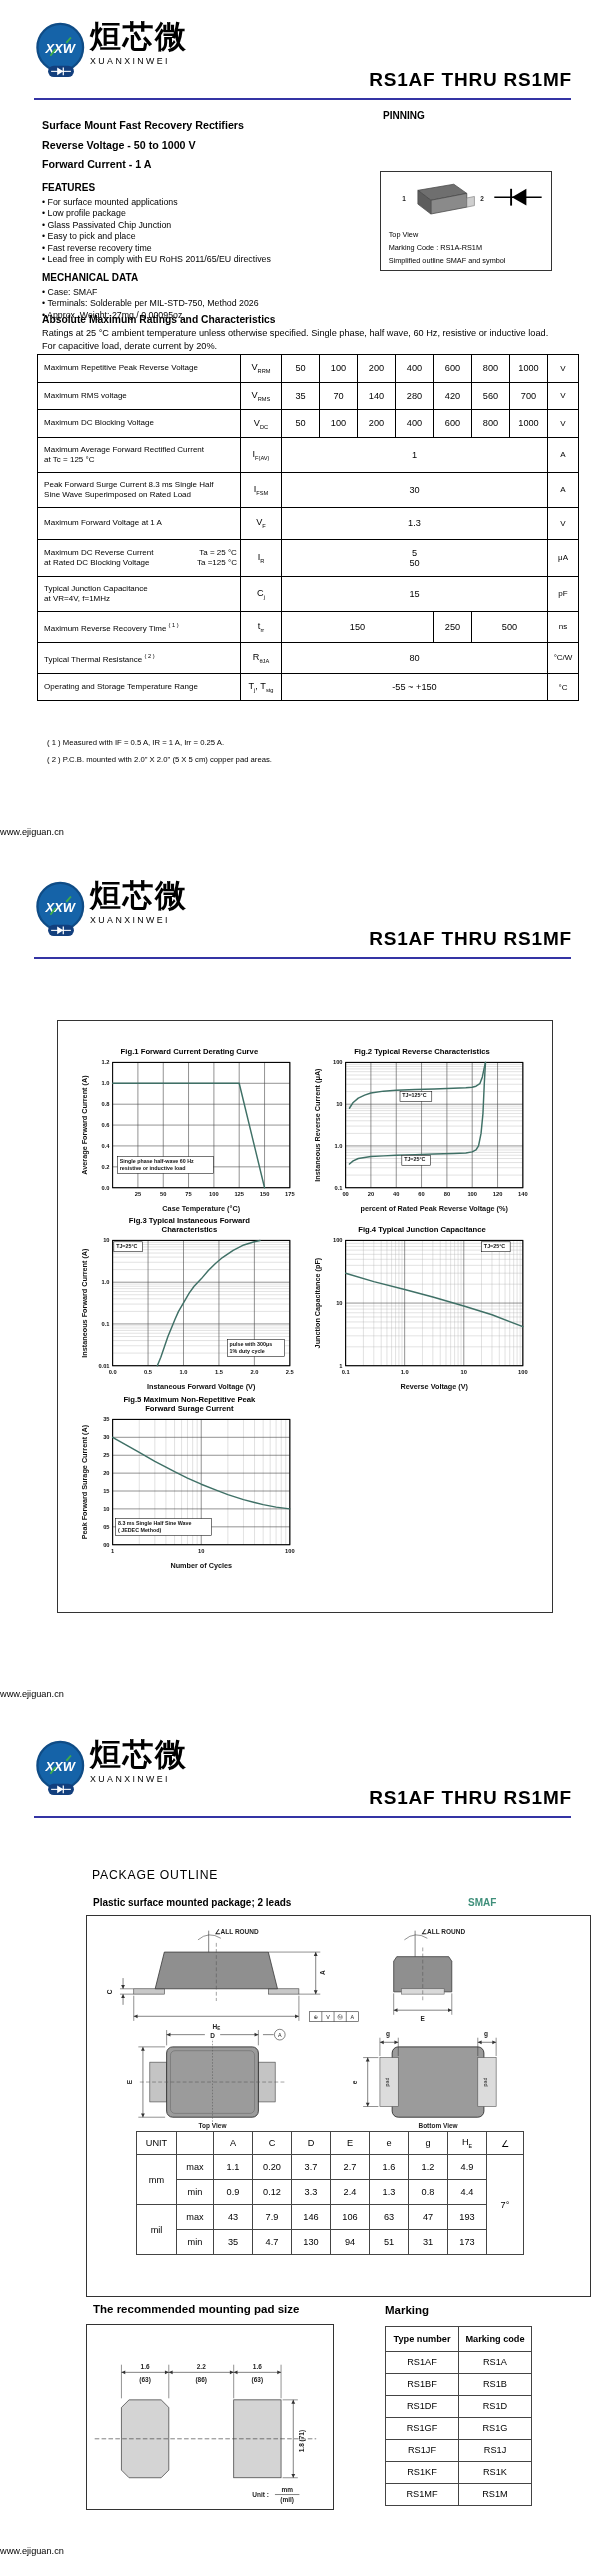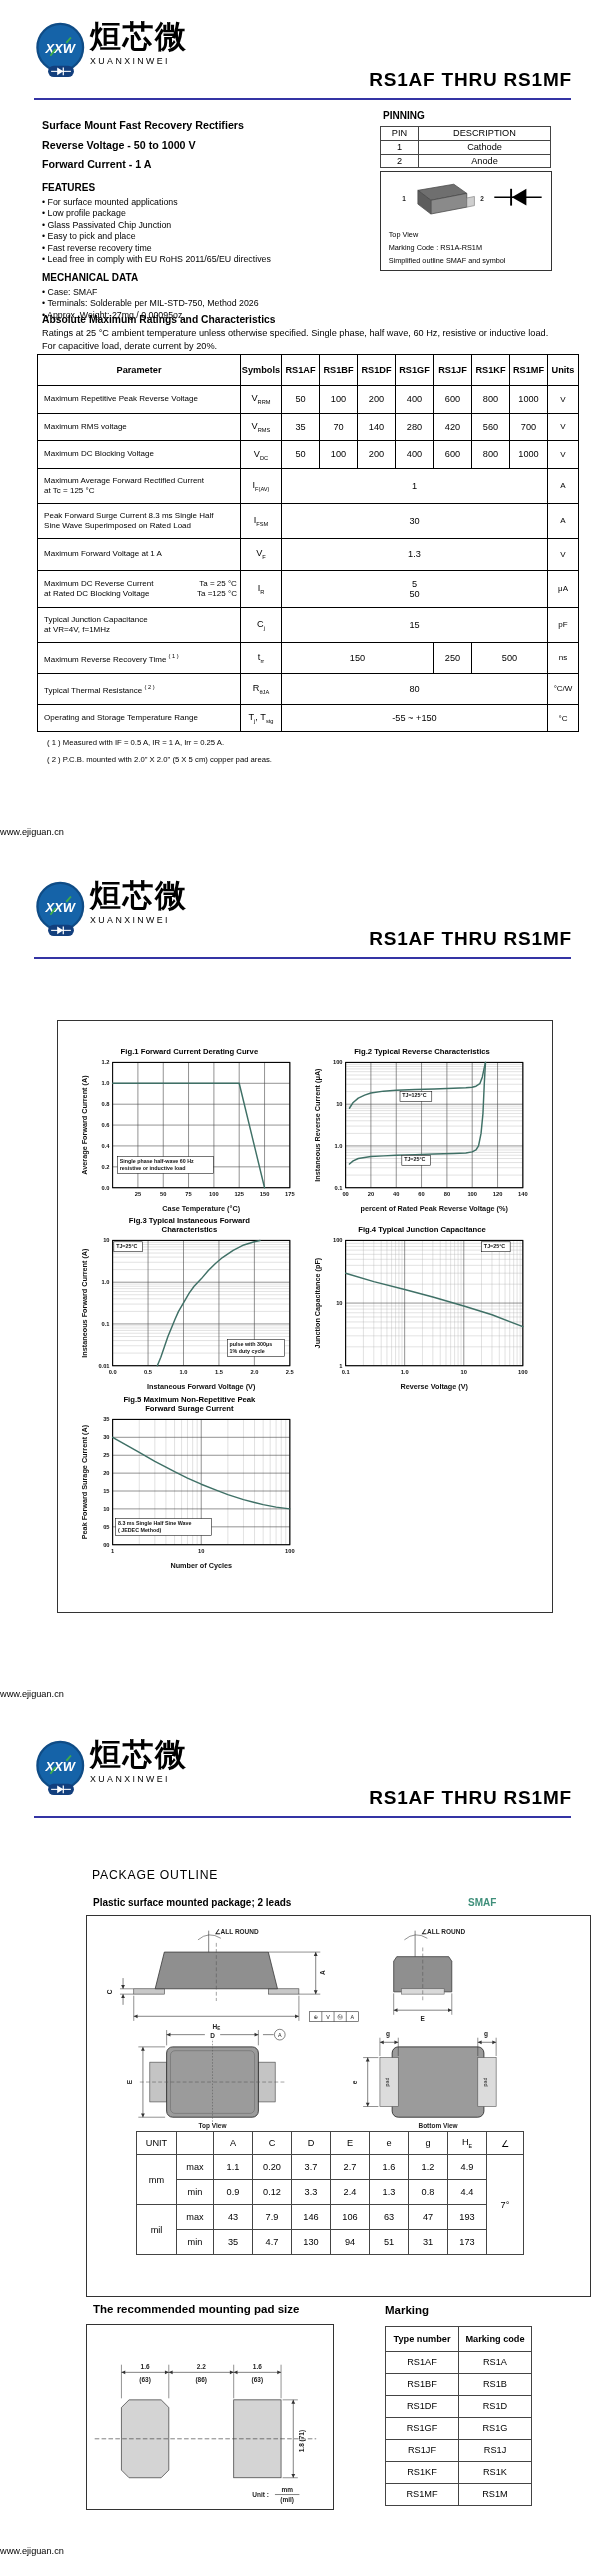--- a/index.html
+++ b/index.html
@@ -95,40 +95,20 @@
   <div class="abs bullet" style="top:231px">Easy to pick and place</div>
   <div class="abs bullet" style="top:243px">Fast reverse recovery time</div>
   <div class="abs bullet" style="top:254px">Lead free in comply with EU RoHS 2011/65/EU directives</div>
 
   <div class="abs sechead" style="top:272px">MECHANICAL DATA</div>
   <div class="abs bullet" style="top:287px">Case: SMAF</div>
   <div class="abs bullet" style="top:298px">Terminals: Solderable per MIL-STD-750, Method 2026</div>
   <div class="abs bullet" style="top:310px">Approx. Weight:  27mg / 0.00095oz</div>
 
   <div class="abs pin-title">PINNING</div>
-  <table class="abs small pintable">
-      <colgroup>
-        <col style="width:38px">
-        <col style="width:132px">
-      </colgroup>
-      <tbody>
-        <tr style="height:13.8px">
-          <th>PIN</th>
-          <th>DESCRIPTION</th>
-        </tr>
-        <tr style="height:13.8px">
-          <td>1</td>
-          <td>Cathode</td>
-        </tr>
-        <tr style="height:13.8px">
-          <td>2</td>
-          <td>Anode</td>
-        </tr>
-      </tbody>
-    </table>
 
   <div class="abs pkgbox">
     <div id="pkg-drawing"><svg width="167" height="55" viewBox="0 0 218 72">
      <text x="30" y="38" class="dim" text-anchor="middle">1</text>
      <polygon points="48,24 95,16 112,28 65,37" fill="#6f6f6f" stroke="#4a4a4a" stroke-width="1"></polygon>
      <polygon points="65,37 112,28 112,46 65,55" fill="#8a8a8a" stroke="#4a4a4a" stroke-width="1"></polygon>
      <polygon points="48,24 65,37 65,55 48,42" fill="#5d5d5d" stroke="#4a4a4a" stroke-width="1"></polygon>
      <polygon points="112,34 122,32 122,44 112,46" fill="#cfcfcf" stroke="#777" stroke-width="0.8"></polygon>
      <text x="132" y="38" class="dim" text-anchor="middle">2</text>
      <line x1="148" y1="33" x2="210" y2="33" stroke="#000" stroke-width="2"></line>
@@ -151,32 +131,20 @@
         <col style="width:38px">
         <col style="width:38px">
         <col style="width:38px">
         <col style="width:38px">
         <col style="width:38px">
         <col style="width:38px">
         <col style="width:38px">
         <col style="width:31px">
       </colgroup>
       <tbody>
-        <tr style="height:31px">
-          <th>Parameter</th>
-          <th>Symbols</th>
-          <th>RS1AF</th>
-          <th>RS1BF</th>
-          <th>RS1DF</th>
-          <th>RS1GF</th>
-          <th>RS1JF</th>
-          <th>RS1KF</th>
-          <th>RS1MF</th>
-          <th>Units</th>
-        </tr>
         <tr style="height:27.6px">
           <td class="param">
             <div class="pl">
               <span>Maximum Repetitive Peak Reverse Voltage</span>
             </div>
           </td>
           <td class="sym">V<sub>RRM</sub></td>
           <td class="val" colspan="1">
             <div>50</div>
           </td>

